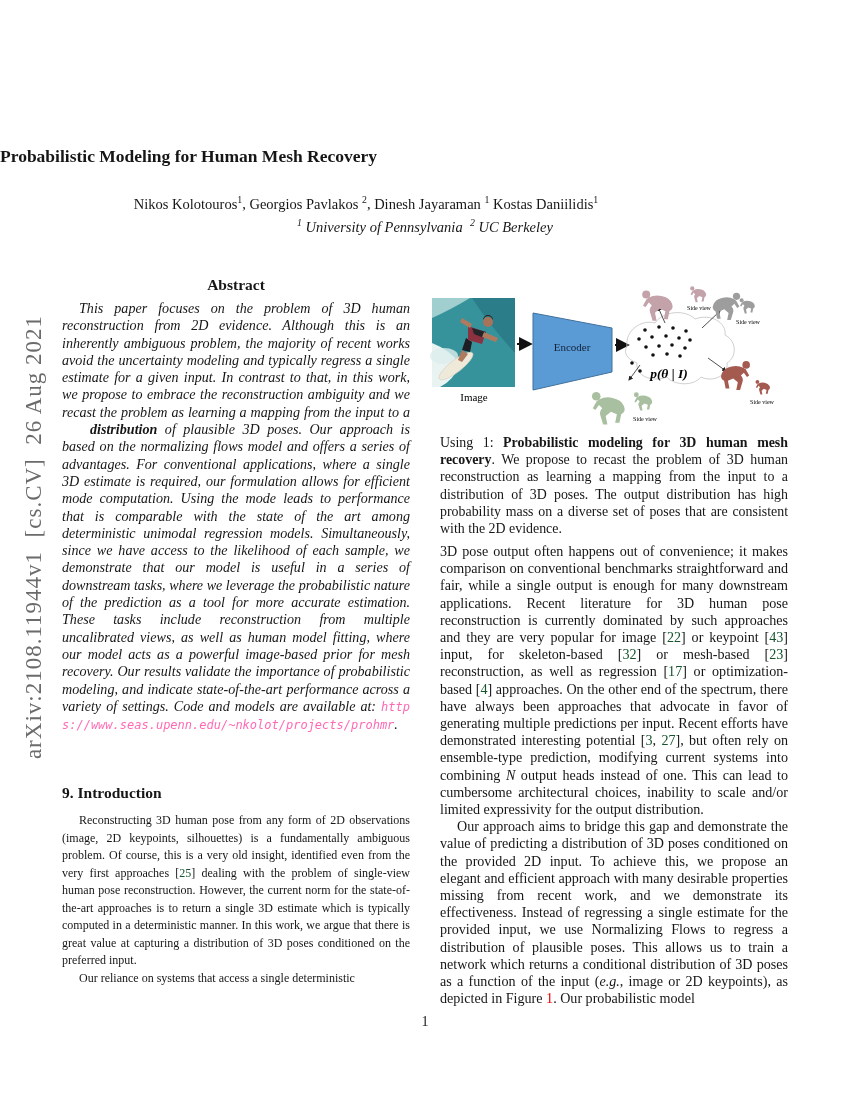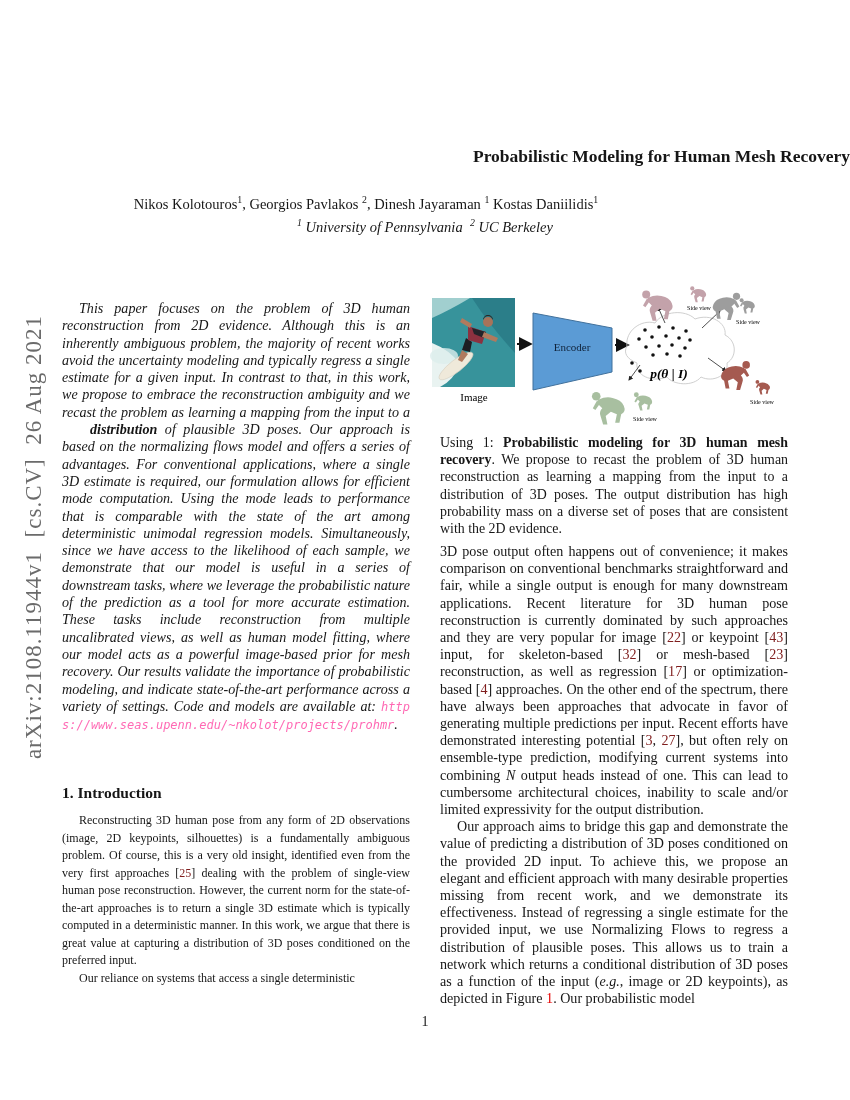--- a/index.html
+++ b/index.html
@@ -4,21 +4,21 @@
 <style>
   html,body{margin:0;padding:0;background:#ffffff;}
   body{width:850px;height:1100px;overflow:hidden;position:relative;
        font-family:"Liberation Serif","DejaVu Serif",serif;color:#161616;}
   .page{position:absolute;inset:0;}
 
   .arxiv-banner{position:absolute;left:34px;top:537px;
     transform:translate(-50%,-50%) rotate(-90deg);white-space:nowrap;
     font-size:23px;letter-spacing:1px;color:#6b6b6b;}
 
-  .paper-title{position:absolute;top:146px;left:0;width:850px;text-align:right;
+  .paper-title{position:absolute;top:146px;left:0;width:850px;text-align:left;
     font-size:17.5px;font-weight:bold;}
   .authors-line{position:absolute;top:196px;left:0;width:732px;text-align:center;font-size:14.5px;}
   .affiliations-line{position:absolute;top:219px;left:0;width:850px;text-align:center;font-size:14.5px;font-style:italic;}
   sup{font-size:0.68em;line-height:0;}
 
   .abstract-heading{position:absolute;left:62px;top:276px;width:348px;text-align:center;
     font-size:15.5px;font-weight:bold;}
   .abstract-body{position:absolute;left:62px;top:300px;width:348px;
     font-size:14.1px;line-height:17.3px;text-align:justify;font-style:italic;text-indent:17px;}
 
@@ -31,21 +31,21 @@
   .figure-panel{position:absolute;left:430px;top:283px;width:360px;height:150px;}
   .figure-caption{position:absolute;left:440px;top:434px;width:348px;
     font-size:13.9px;line-height:17.2px;text-align:justify;}
   .right-body{position:absolute;left:440px;top:543px;width:348px;
     font-size:14.1px;line-height:17.2px;text-align:justify;}
   .right-body p{margin:0;}
   .right-body p.indented{text-indent:17px;}
 
   .page-number{position:absolute;top:1014px;left:0;width:850px;text-align:center;font-size:14px;}
 
-  .seg-cite{color:#7f1d1d;}
+  .seg-cite{color:#14532d;}
   .seg-figref{color:#e60000;}
   .seg-link{color:#ff69b4;font-family:"DejaVu Sans Mono",monospace;
     font-style:italic;font-size:12px;word-break:break-all;}
   .seg-b{font-weight:bold;}
   .seg-bi{font-weight:bold;font-style:italic;margin-left:28px;}
   .seg-i{font-style:italic;}
   .seg-math{font-style:italic;}
 
   svg text{font-family:"Liberation Serif","DejaVu Serif",serif;}
 </style>
@@ -53,23 +53,24 @@
 <body>
 
 <div class="page">
 
   <div class="arxiv-banner">arXiv:2108.11944v1&nbsp; [cs.CV]&nbsp; 26 Aug 2021</div>
 
   <div class="paper-title">Probabilistic Modeling for Human Mesh Recovery</div>
   <div class="authors-line"><span>Nikos Kolotouros</span><sup class="seg-sup">1</sup><span>, Georgios Pavlakos </span><sup class="seg-sup">2</sup><span>, Dinesh Jayaraman </span><sup class="seg-sup">1</sup><span> Kostas Daniilidis</span><sup class="seg-sup">1</sup></div>
   <div class="affiliations-line"><sup class="seg-sup">1</sup><span> University of Pennsylvania&nbsp;&nbsp;</span><sup class="seg-sup">2</sup><span> UC Berkeley</span></div>
 
+  <div class="abstract-heading">Abstract</div>
   <div class="abstract-body"><span>This paper focuses on the problem of 3D human reconstruction from 2D evidence. Although this is an inherently ambiguous problem, the majority of recent works avoid the uncertainty modeling and typically regress a single estimate for a given input. In contrast to that, in this work, we propose to embrace the reconstruction ambiguity and we recast the problem as learning a mapping from the input to a </span><span class="seg-bi">distribution</span><span> of plausible 3D poses. Our approach is based on the normalizing flows model and offers a series of advantages. For conventional applications, where a single 3D estimate is required, our formulation allows for efficient mode computation. Using the mode leads to performance that is comparable with the state of the art among deterministic unimodal regression models. Simultaneously, since we have access to the likelihood of each sample, we demonstrate that our model is useful in a series of downstream tasks, where we leverage the probabilistic nature of the prediction as a tool for more accurate estimation. These tasks include reconstruction from multiple uncalibrated views, as well as human model fitting, where our model acts as a powerful image-based prior for mesh recovery. Our results validate the importance of probabilistic modeling, and indicate state-of-the-art performance across a variety of settings. Code and models are available at: </span><span class="seg-link">https://www.seas.upenn.edu/~nkolot/projects/prohmr</span><span>.</span></div>
 
-  <div class="section-heading">1. Introduction</div>
+  <div class="section-heading">9. Introduction</div>
   <div class="intro-body">
     <p><span>Reconstructing 3D human pose from any form of 2D observations (image, 2D keypoints, silhouettes) is a fundamentally ambiguous problem. Of course, this is a very old insight, identified even from the very first approaches [</span><span class="seg-cite">25</span><span>] dealing with the problem of single-view human pose reconstruction. However, the current norm for the state-of-the-art approaches is to return a single 3D estimate which is typically computed in a deterministic manner. In this work, we argue that there is great value at capturing a distribution of 3D poses conditioned on the preferred input.</span></p>
     <p><span>Our reliance on systems that access a single deterministic</span></p>
   </div>
 
   <div class="figure-panel">
     <svg width="360" height="150" viewBox="0 0 360 150">
       <defs>
         <marker id="arr" viewBox="0 0 10 10" refX="8" refY="5" markerWidth="7" markerHeight="7" orient="auto-start-reverse">
           <path d="M0 0 L10 5 L0 10 Z" fill="#111"></path>

